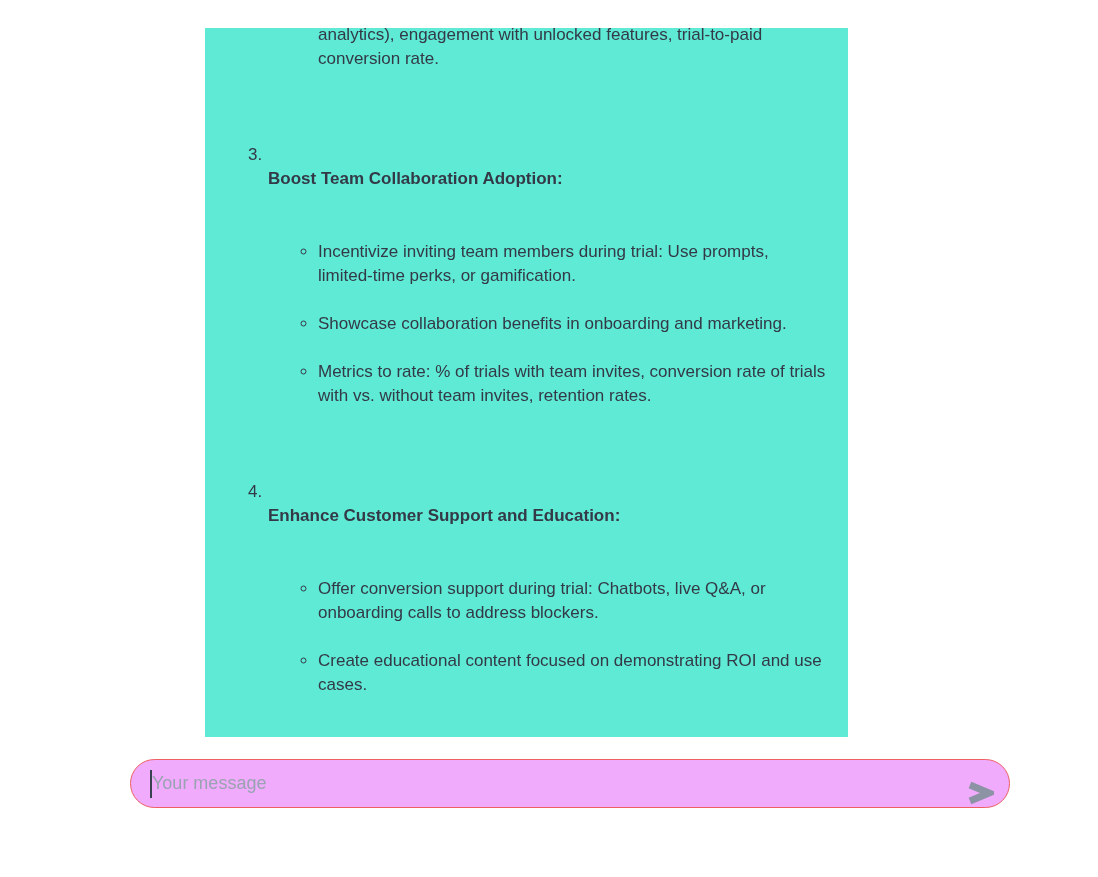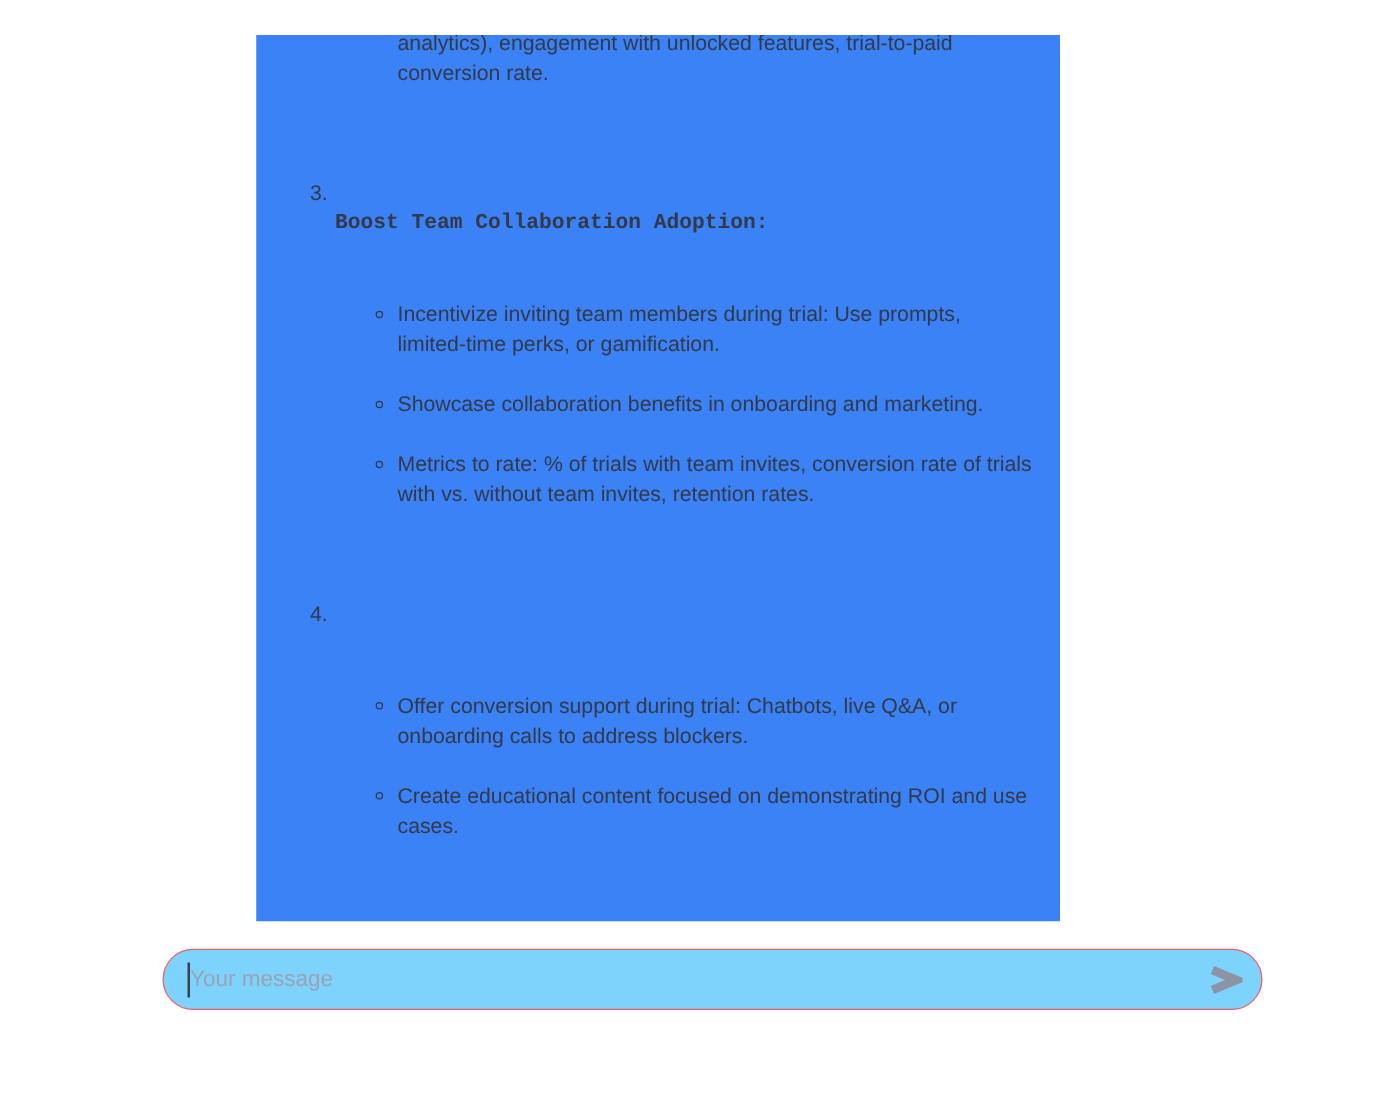--- a/index.html
+++ b/index.html
@@ -10,57 +10,56 @@
     position: relative;
     overflow: hidden;
   }
   .page { position: relative; width: 1098px; height: 877px; }
 
   
   .bubble {
     position: absolute;
     left: 205px; top: 28px;
     width: 643px; height: 709px;
-    background: #3b82f6;
+    background: #5eead4;
     overflow: hidden;
     color: #333947;
     font-size: 17px;
     line-height: 24px;
   }
   .cont {
     margin: -5px 20px 0 113px;
   }
   .oli-num {
     margin: 72px 0 0 43px;
   }
   .oli-heading {
     font-weight: 700;
     margin: 0 20px 0 63px;
-    font-family: Liberation Mono, monospace;
   }
   ul.sub {
     list-style-type: circle;
     list-style-position: outside;
     margin: 49px 20px 0 0;
     padding-left: 113px;
   }
   ul.sub li { margin-bottom: 24px; }
   ul.sub li:last-child { margin-bottom: 0; }
   ul.sub strong { font-weight: 400; }
 
   
   .composer {
     position: absolute;
     left: 130px; top: 759px;
     width: 880px; height: 49px;
-    background: #7dd3fc;
+    background: #f0abfc;
     border: 1.5px solid #ee5f63;
     border-radius: 25px;
     display: flex;
-    align-items: center;
+    align-items: flex-end;
   }
   .composer input {
     flex: 1;
     height: 100%;
     background: transparent;
     border: none;
     outline: none;
     padding: 0 10px 0 21px;
     font-family: "Liberation Sans", sans-serif;
     font-size: 18px;
@@ -97,20 +96,21 @@
 
     <div class="oli-num">3.</div>
     <div class="oli-heading">Boost Team Collaboration Adoption:</div>
     <ul class="sub">
       <li><strong>Incentivize inviting team members during trial:</strong><span> Use prompts, limited-time perks, or gamification.</span></li>
       <li><strong>Showcase collaboration benefits in onboarding and marketing.</strong><span></span></li>
       <li><strong>Metrics to rate:</strong><span> % of trials with team invites, conversion rate of trials with vs. without team invites, retention rates.</span></li>
     </ul>
 
     <div class="oli-num">4.</div>
+    <div class="oli-heading">Enhance Customer Support and Education:</div>
     <ul class="sub">
       <li><strong>Offer conversion support during trial:</strong><span> Chatbots, live Q&amp;A, or onboarding calls to address blockers.</span></li>
       <li><strong>Create educational content focused on demonstrating ROI and use cases.</strong><span></span></li>
     </ul>
 
   </div>
 
   <div class="composer">
     <div class="caret"></div>
     <input type="text" placeholder="Your message" style="">

